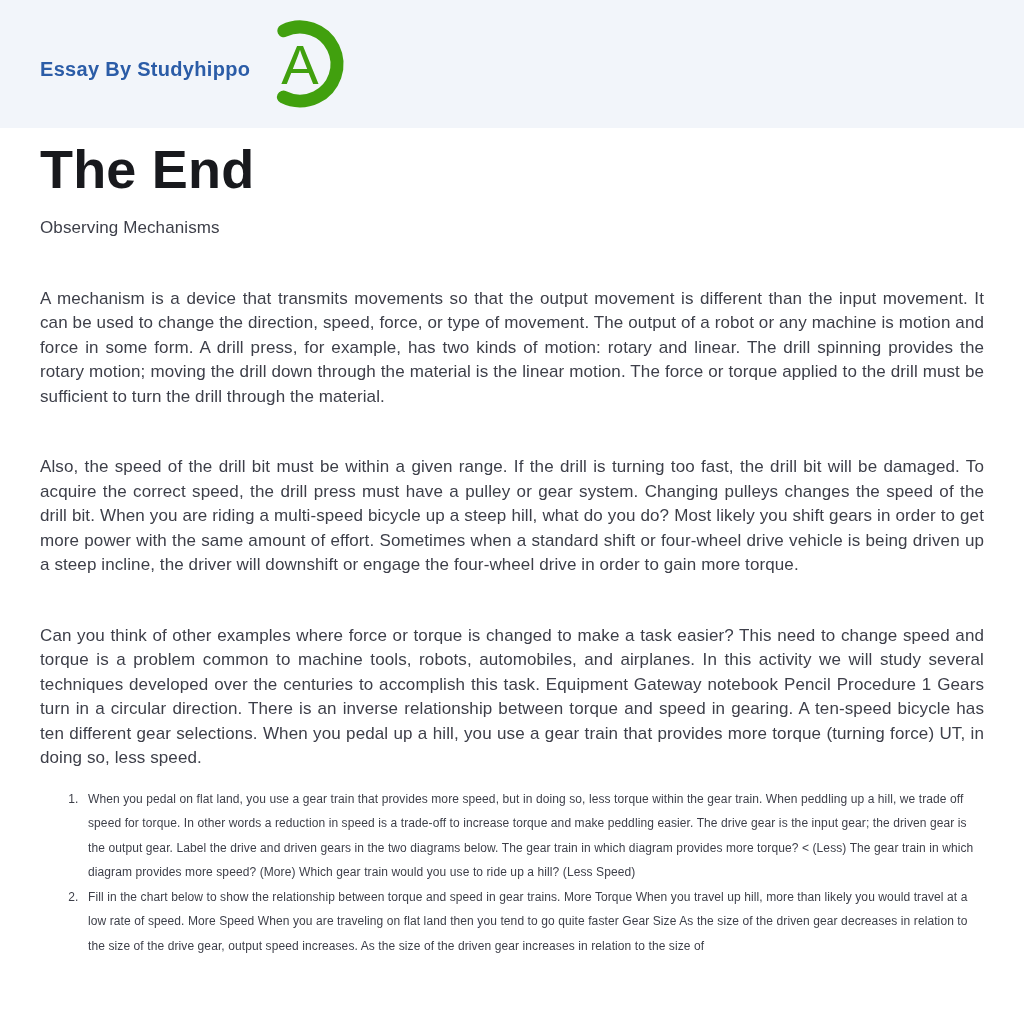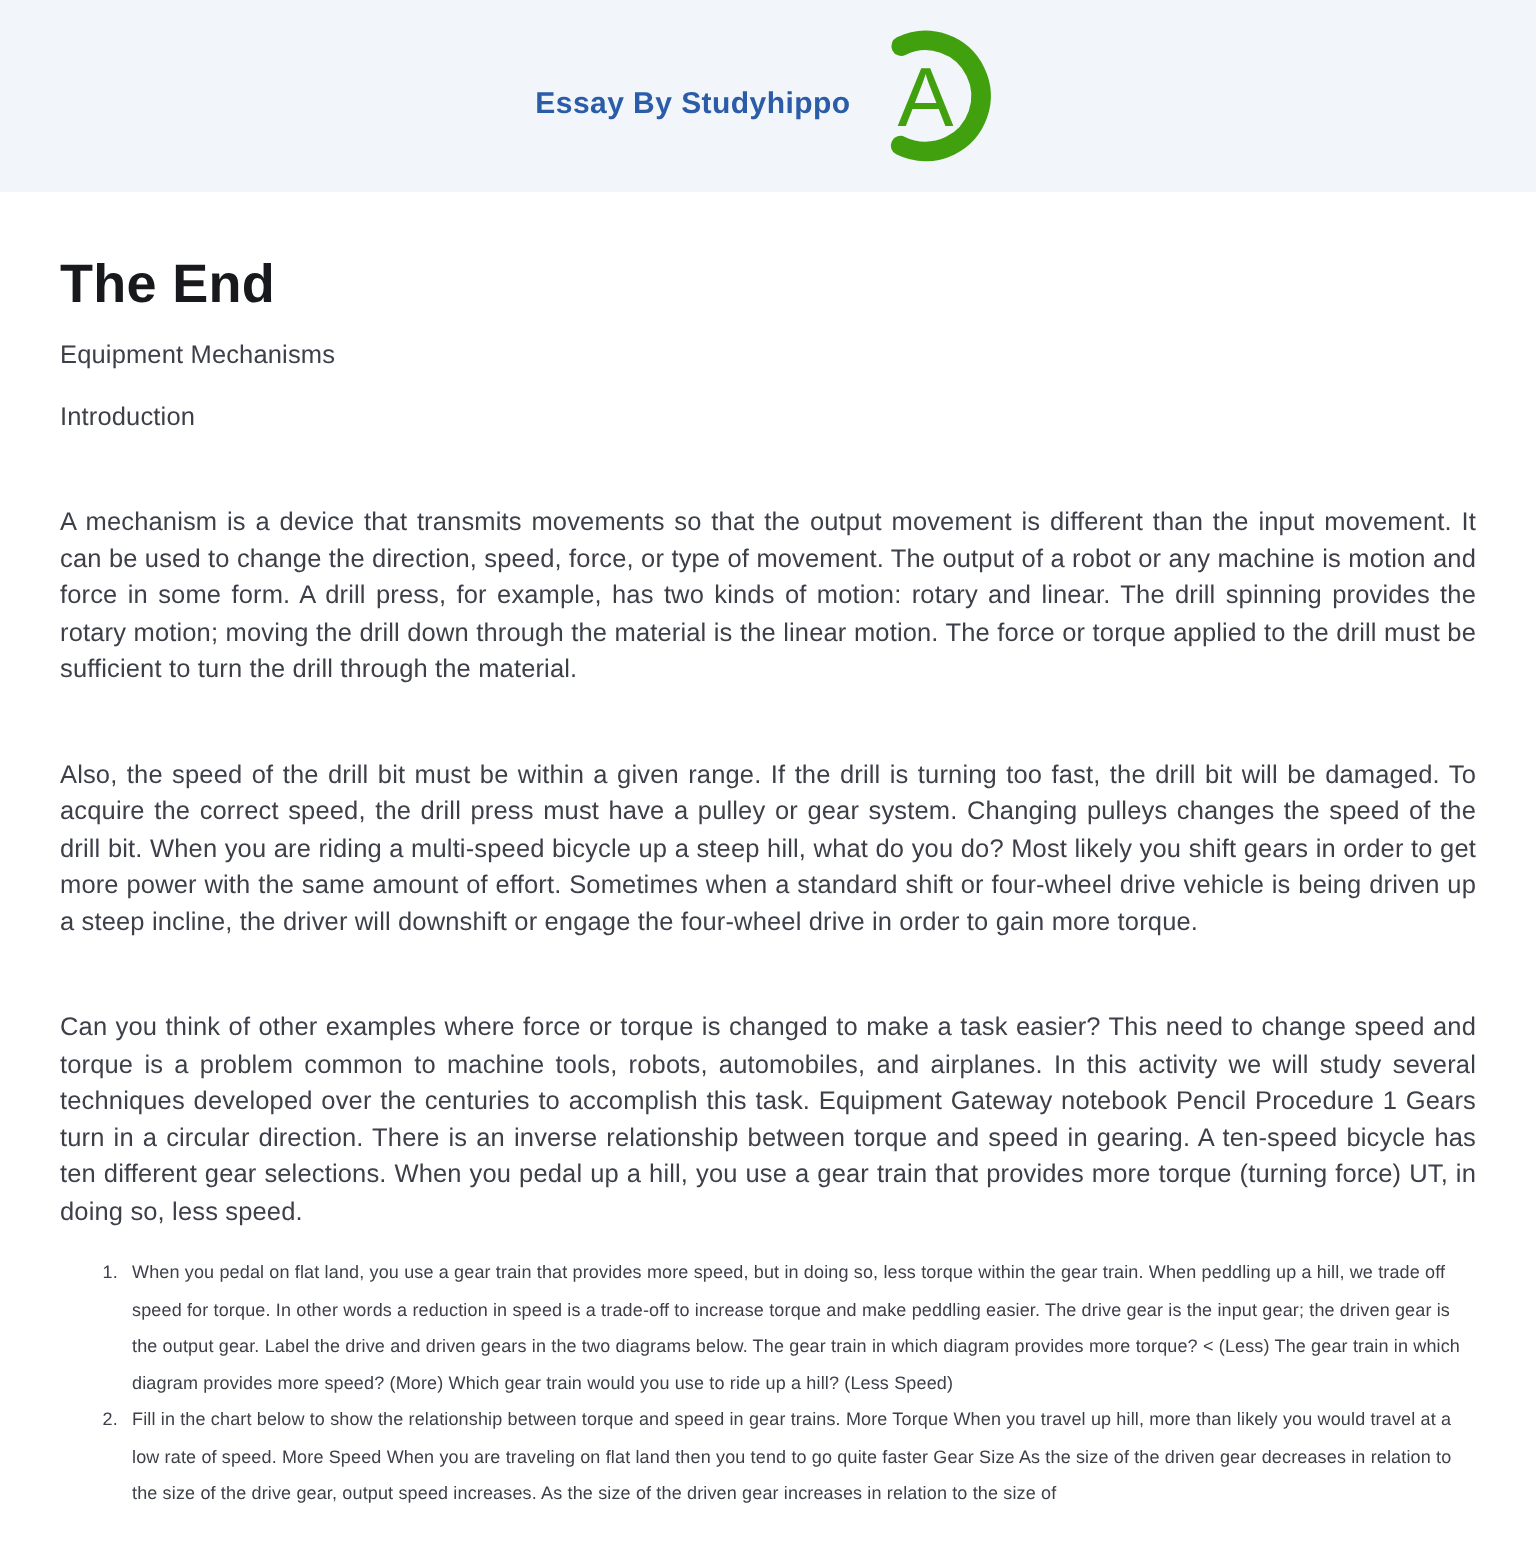--- a/index.html
+++ b/index.html
@@ -16,21 +16,21 @@
     width:1024px;
     min-height:1030px;
     font-family:"Liberation Sans","DejaVu Sans",sans-serif;
     color:var(--text-color);
   }
   .site-header{
     background:var(--header-bg);
     height:128px;
     display:flex;
     align-items:center;
-    justify-content:center;
+    justify-content:flex-start;
     padding:0 40px;
   }
   .header-text{margin-top:10px;}
   .site-title{
     color:var(--brand-blue);
     font-size:20px;
     font-weight:700;
     letter-spacing:.3px;
     line-height:1.2;
   }
@@ -45,22 +45,22 @@
   }
   .logo{width:100px;height:100px;flex:0 0 auto;margin-top:0;}
   .logo svg{display:block;}
   .logo text{
     font-family:"Liberation Sans","DejaVu Sans",sans-serif;
     font-weight:500;
     fill:var(--logo-green);
   }
   main{padding:0 40px 40px;}
   .essay-title{
-    margin:40px 0 14px;
-    font-size:36px;
+    margin:10px 0 14px;
+    font-size:54px;
     line-height:1.15;
     font-weight:800;
     color:var(--title-color);
     letter-spacing:.2px;
   }
   p{
     margin:16px 0;
     font-size:17px;
     line-height:24.5px;
     letter-spacing:.1px;
@@ -87,22 +87,21 @@
   <div class="logo">
     <svg width="100" height="100" viewBox="0 0 100 100" aria-hidden="true">
       <circle cx="50" cy="50" r="37" fill="none" stroke="#41a00e" stroke-width="13" stroke-linecap="round" stroke-dasharray="150 83" transform="rotate(-116 50 50)"></circle>
       <text x="50" y="70" font-size="56" text-anchor="middle">A</text>
     </svg>
   </div>
 </header>
 
 <main>
   <h1 class="essay-title">The End</h1>
-  <p>Equipment Mechanisms</p>
-  <p>Introduction</p>
+  <p>Observing Mechanisms</p>
   <p class="justified">A mechanism is a device that transmits movements so that the output movement is different than the input movement. It can be used to change the direction, speed, force, or type of movement. The output of a robot or any machine is motion and force in some form. A drill press, for example, has two kinds of motion: rotary and linear. The drill spinning provides the rotary motion; moving the drill down through the material is the linear motion. The force or torque applied to the drill must be sufficient to turn the drill through the material.</p>
   <p class="justified">Also, the speed of the drill bit must be within a given range. If the drill is turning too fast, the drill bit will be damaged. To acquire the correct speed, the drill press must have a pulley or gear system. Changing pulleys changes the speed of the drill bit. When you are riding a multi-speed bicycle up a steep hill, what do you do? Most likely you shift gears in order to get more power with the same amount of effort. Sometimes when a standard shift or four-wheel drive vehicle is being driven up a steep incline, the driver will downshift or engage the four-wheel drive in order to gain more torque.</p>
   <p class="justified">Can you think of other examples where force or torque is changed to make a task easier? This need to change speed and torque is a problem common to machine tools, robots, automobiles, and airplanes. In this activity we will study several techniques developed over the centuries to accomplish this task. Equipment Gateway notebook Pencil Procedure 1 Gears turn in a circular direction. There is an inverse relationship between torque and speed in gearing. A ten-speed bicycle has ten different gear selections. When you pedal up a hill, you use a gear train that provides more torque (turning force) UT, in doing so, less speed.</p>
   <ol class="essay-list">
     <li>When you pedal on flat land, you use a gear train that provides more speed, but in doing so, less torque within the gear train. When peddling up a hill, we trade off speed for torque. In other words a reduction in speed is a trade-off to increase torque and make peddling easier. The drive gear is the input gear; the driven gear is the output gear. Label the drive and driven gears in the two diagrams below. The gear train in which diagram provides more torque? &lt; (Less) The gear train in which diagram provides more speed? (More) Which gear train would you use to ride up a hill? (Less Speed)</li>
     <li>Fill in the chart below to show the relationship between torque and speed in gear trains. More Torque When you travel up hill, more than likely you would travel at a low rate of speed. More Speed When you are traveling on flat land then you tend to go quite faster Gear Size As the size of the driven gear decreases in relation to the size of the drive gear, output speed increases. As the size of the driven gear increases in relation to the size of</li>
   </ol>
 </main>
 
 </body></html>

